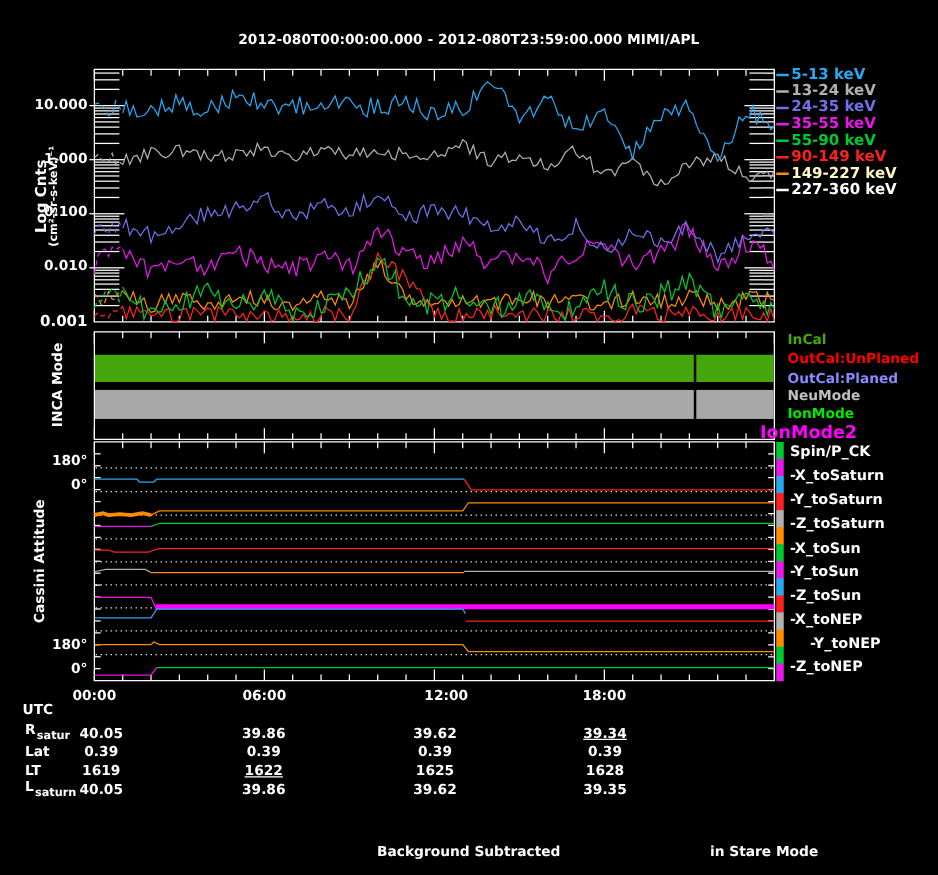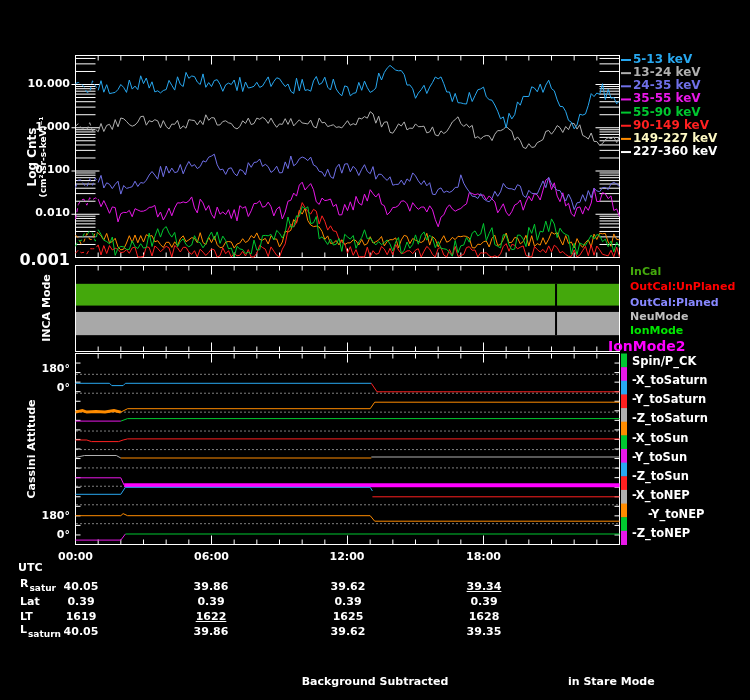--- a/index.html
+++ b/index.html
@@ -349,26 +349,27 @@
       <rect x="621" y="421.7142857142857" width="6" height="14.142857142857142" fill="#ff8c00"></rect>
       <rect x="621" y="435.3571428571429" width="6" height="14.142857142857142" fill="#00c830"></rect>
       <rect x="621" y="449" width="6" height="14.142857142857142" fill="#e818e8"></rect>
       <rect x="621" y="462.6428571428571" width="6" height="14.142857142857142" fill="#28a8f0"></rect>
       <rect x="621" y="476.2857142857143" width="6" height="14.142857142857142" fill="#ff2020"></rect>
       <rect x="621" y="489.92857142857144" width="6" height="14.142857142857142" fill="#b0b0b0"></rect>
       <rect x="621" y="503.57142857142856" width="6" height="14.142857142857142" fill="#ff8c00"></rect>
       <rect x="621" y="517.2142857142858" width="6" height="14.142857142857142" fill="#00c830"></rect>
       <rect x="621" y="530.8571428571429" width="6" height="14.142857142857142" fill="#e818e8"></rect>
     </svg>
+  <div class="lbl ctr" style="left:375px;top:26px;font-size:11px;">2012-080T00:00:00.000 - 2012-080T23:59:00.000 MIMI/APL</div>
   <div id="labels">
       <div class="lbl rgt" style="left: 0px; top: 77.5px; font-size: 11px; color: rgb(255, 255, 255); width: 70px;">10.000</div>
       <div class="lbl rgt" style="left: 0px; top: 120.75px; font-size: 11px; color: rgb(255, 255, 255); width: 70px;">1.000</div>
       <div class="lbl rgt" style="left: 0px; top: 164px; font-size: 11px; color: rgb(255, 255, 255); width: 70px;">0.100</div>
       <div class="lbl rgt" style="left: 0px; top: 207.25px; font-size: 11px; color: rgb(255, 255, 255); width: 70px;">0.010</div>
-      <div class="lbl rgt" style="left: 0px; top: 250.5px; font-size: 16px; color: rgb(255, 255, 255); width: 70px;">0.001</div>
+      <div class="lbl rgt" style="left: 0px; top: 250.5px; font-size: 12px; color: rgb(255, 255, 255); width: 70px;">0.001</div>
       <div class="lbl rot" style="left: 38px; top: 157px; font-size: 12px;">
         <div>Log Cnts</div>
         <div class="sub">(cm²-sr-s-keV)⁻¹</div>
       </div>
       <div class="lbl " style="left: 633px; top: 53px; font-size: 12px; color: rgb(40, 168, 240);">5-13 keV</div>
       <div class="lbl " style="left: 633px; top: 66.15px; font-size: 12px; color: rgb(176, 176, 176);">13-24 keV</div>
       <div class="lbl " style="left: 633px; top: 79.3px; font-size: 12px; color: rgb(112, 112, 232);">24-35 keV</div>
       <div class="lbl " style="left: 633px; top: 92.45px; font-size: 12px; color: rgb(232, 24, 232);">35-55 keV</div>
       <div class="lbl " style="left: 633px; top: 105.6px; font-size: 12px; color: rgb(0, 200, 48);">55-90 keV</div>
       <div class="lbl " style="left: 633px; top: 118.75px; font-size: 12px; color: rgb(255, 32, 32);">90-149 keV</div>
@@ -391,21 +392,21 @@
       <div class="lbl " style="left: 632px; top: 393.3px; font-size: 11.5px; color: rgb(255, 255, 255);">-Y_toSaturn</div>
       <div class="lbl " style="left: 632px; top: 412.45px; font-size: 11.5px; color: rgb(255, 255, 255);">-Z_toSaturn</div>
       <div class="lbl " style="left: 632px; top: 431.6px; font-size: 11.5px; color: rgb(255, 255, 255);">-X_toSun</div>
       <div class="lbl " style="left: 632px; top: 450.75px; font-size: 11.5px; color: rgb(255, 255, 255);">-Y_toSun</div>
       <div class="lbl " style="left: 632px; top: 469.9px; font-size: 11.5px; color: rgb(255, 255, 255);">-Z_toSun</div>
       <div class="lbl " style="left: 632px; top: 489.05px; font-size: 11.5px; color: rgb(255, 255, 255);">-X_toNEP</div>
       <div class="lbl " style="left: 632px; top: 508.2px; font-size: 11.5px; color: rgb(255, 255, 255); margin-left: 16px;">-Y_toNEP</div>
       <div class="lbl " style="left: 632px; top: 527.35px; font-size: 11.5px; color: rgb(255, 255, 255);">-Z_toNEP</div>
       <div class="lbl ctr" style="left: 75.5px; top: 551px; font-size: 11px; color: rgb(255, 255, 255);">00:00</div>
       <div class="lbl ctr" style="left: 211.5px; top: 551px; font-size: 11px; color: rgb(255, 255, 255);">06:00</div>
-      <div class="lbl ctr" style="left: 347px; top: 551px; font-size: 11px; color: rgb(255, 255, 255);">12:00</div>
+      <div class="lbl ctr" style="left: 357px; top: 551px; font-size: 11px; color: rgb(255, 255, 255);">12:00</div>
       <div class="lbl ctr" style="left: 483.5px; top: 551px; font-size: 11px; color: rgb(255, 255, 255);">18:00</div>
       <div class="lbl " style="left: 20px; top: 578px; font-size: 11px; color: rgb(255, 255, 255);">R<span class="sub" style="position: relative; top: 4px; left: 1px;">satur</span></div>
       <div class="lbl ctr" style="left: 81px; top: 581px; font-size: 11px; color: rgb(255, 255, 255);">40.05</div>
       <div class="lbl ctr" style="left: 211px; top: 581px; font-size: 11px; color: rgb(255, 255, 255);">39.86</div>
       <div class="lbl ctr" style="left: 348px; top: 581px; font-size: 11px; color: rgb(255, 255, 255);">39.62</div>
       <div class="lbl ctr" style="left: 484px; top: 581px; font-size: 11px; color: rgb(255, 255, 255); text-decoration: underline;">39.34</div>
       <div class="lbl " style="left: 20px; top: 596px; font-size: 11px; color: rgb(255, 255, 255);">Lat</div>
       <div class="lbl ctr" style="left: 81px; top: 596px; font-size: 11px; color: rgb(255, 255, 255);">0.39</div>
       <div class="lbl ctr" style="left: 211px; top: 596px; font-size: 11px; color: rgb(255, 255, 255);">0.39</div>
       <div class="lbl ctr" style="left: 348px; top: 596px; font-size: 11px; color: rgb(255, 255, 255);">0.39</div>

